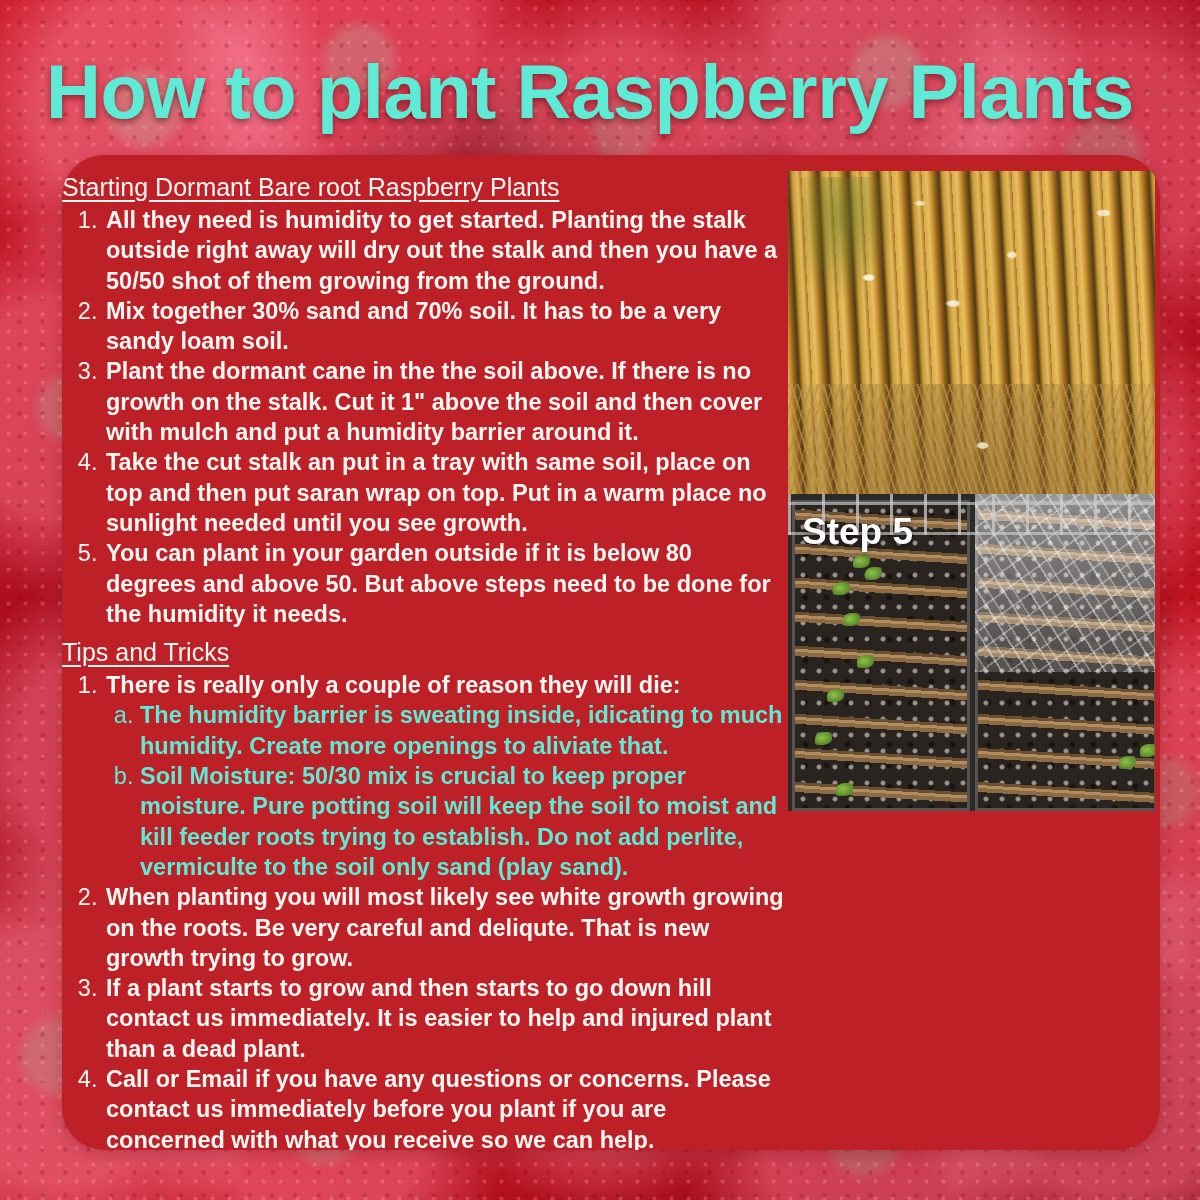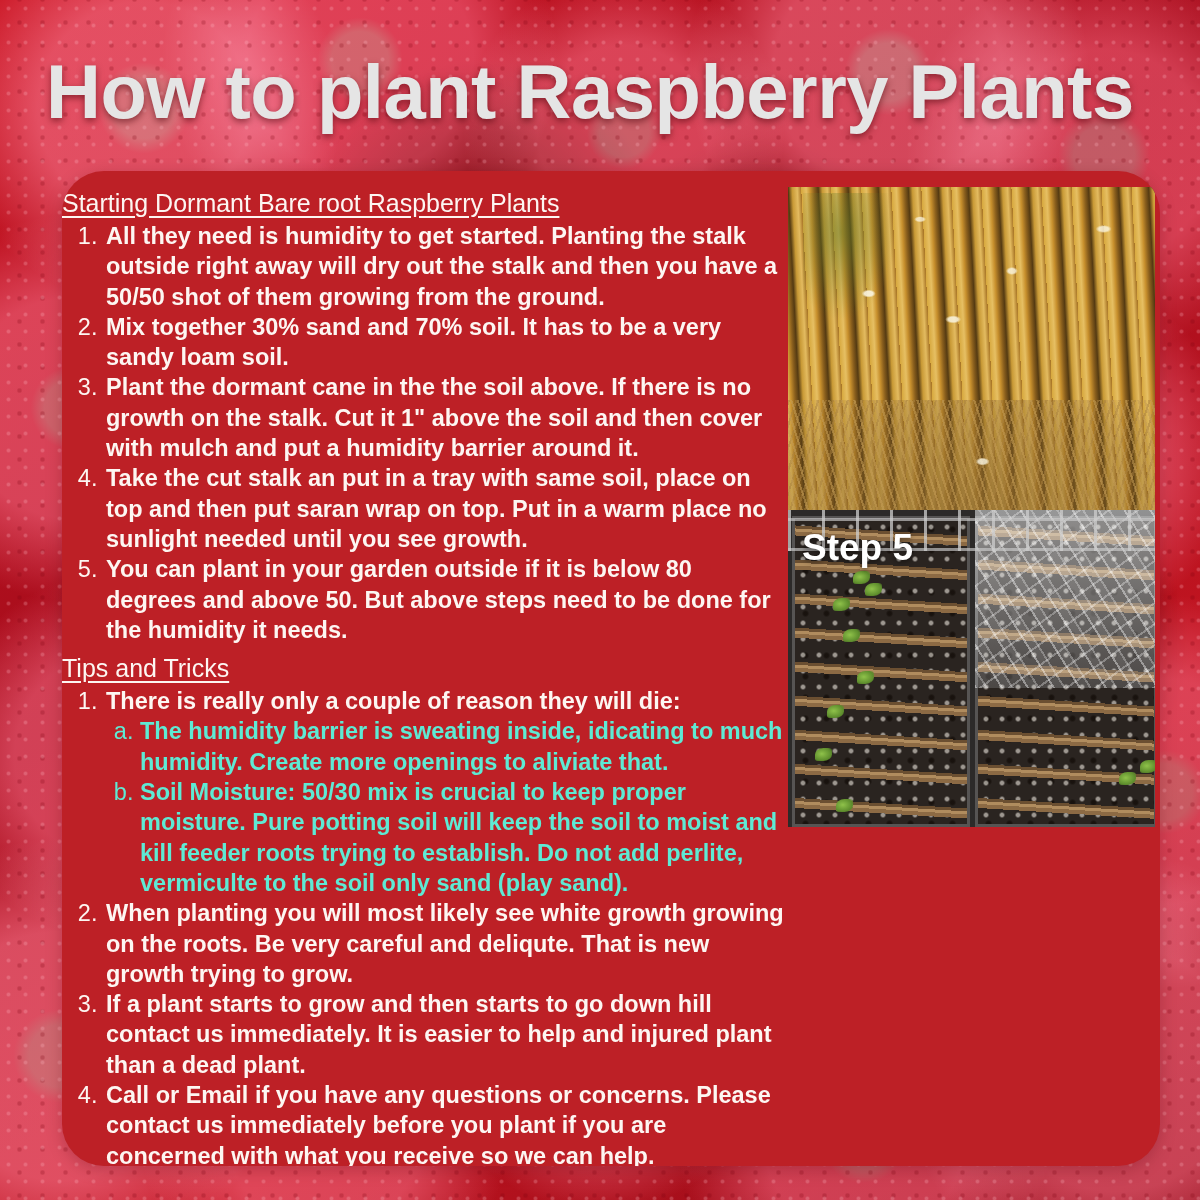--- a/index.html
+++ b/index.html
@@ -72,31 +72,31 @@
 
   
   .poster-title {
     position: absolute;
     left: 46px;
     top: 50px;
     width: 1120px;
     font-size: 76px;
     line-height: 84px;
     font-weight: bold;
-    color: #e5e5e5;
+    color: #5eead4;
     letter-spacing: -0.5px;
     text-shadow: 0 3px 7px rgba(70,0,8,.55);
     white-space: nowrap;
   }
 
   
   .card {
     position: absolute;
     left: 62px;
-    top: 171px;
+    top: 155px;
     width: 1098px;
     height: 995px;
     background: #bd2026;
     border-radius: 42px;
     overflow: hidden;
     box-shadow: 0 4px 16px rgba(80,0,10,.25);
   }
 
   
   .text-col {

